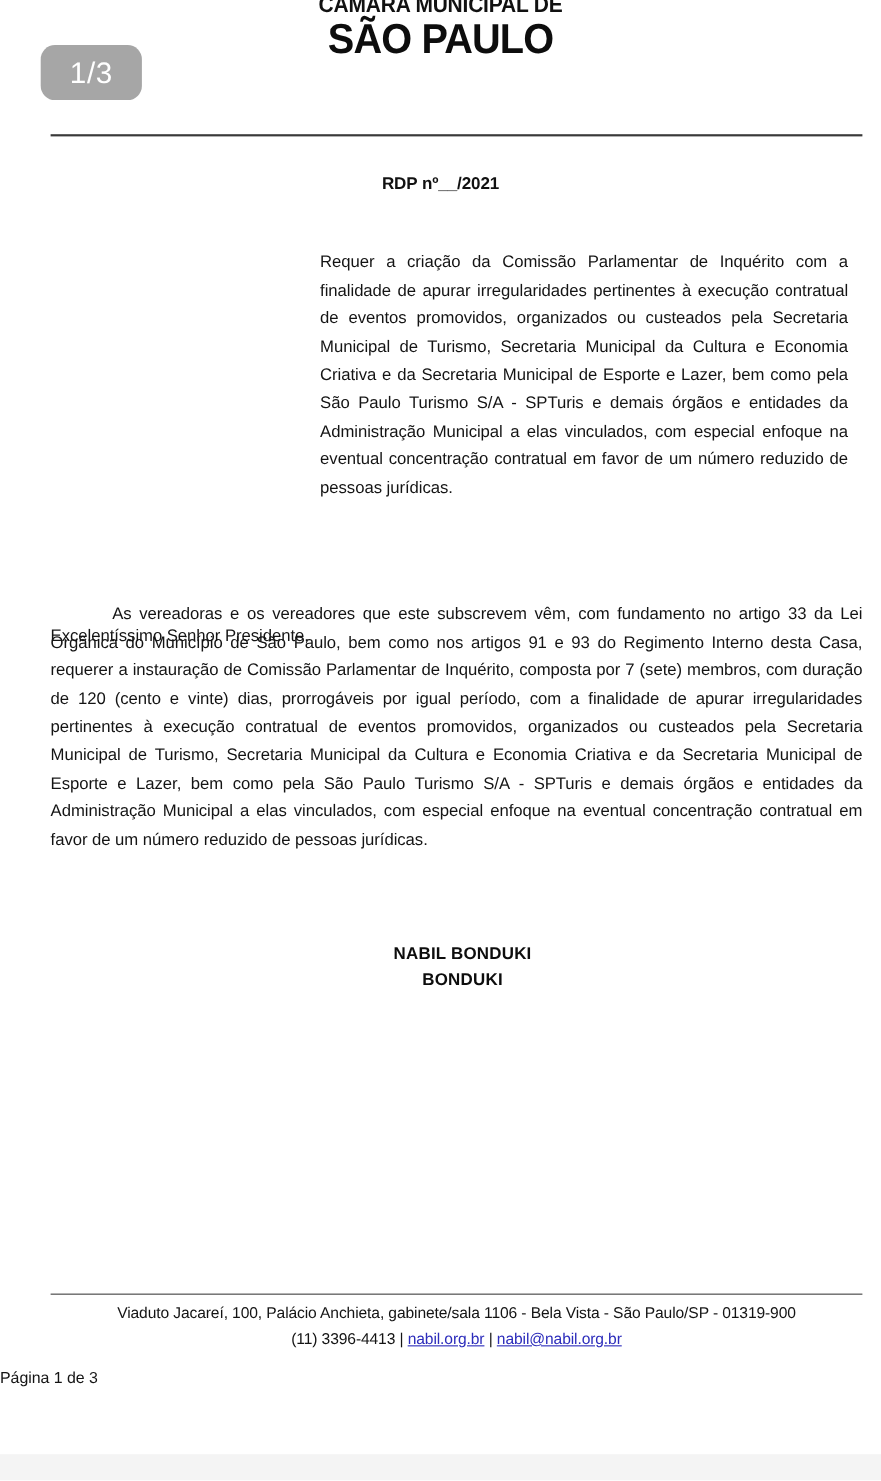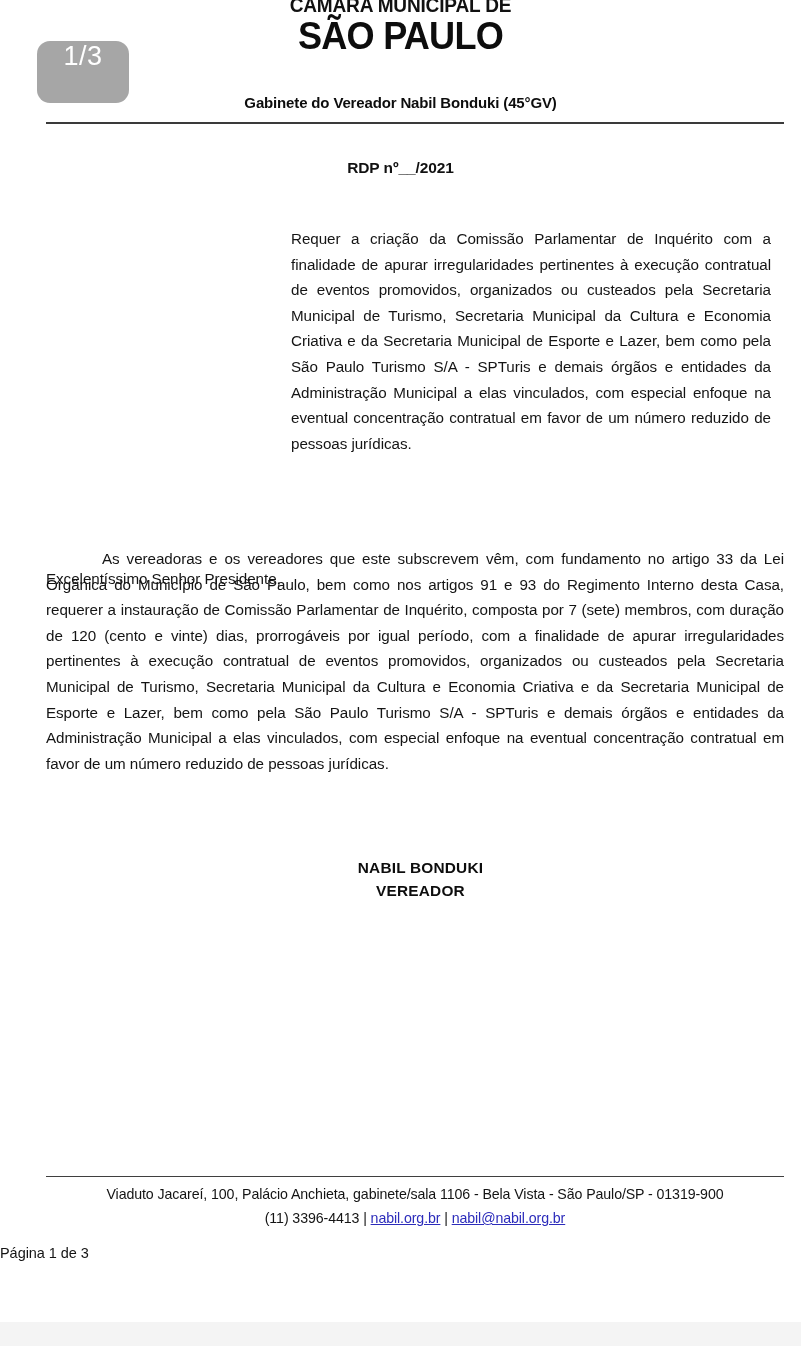--- a/index.html
+++ b/index.html
@@ -36,24 +36,25 @@
     height: 24px;
     background: #f4f4f4;
   }
 
   
   .page-badge {
     position: absolute;
     left: 37px;
     top: 41px;
     width: 92px;
-    height: 62px;
+    height: 50px;
     background: #a6a6a6;
     border-radius: 13px;
     display: flex;
+    align-items: center;
     justify-content: center;
     z-index: 30;
     user-select: none;
   }
   .page-badge-label {
     color: #ffffff;
     font-size: 27px;
     font-weight: 400;
     letter-spacing: 0.5px;
     font-family: "Liberation Sans", sans-serif;
@@ -236,35 +237,34 @@
 </head>
 <body>
 
 <div class="page-sheet">
 
   <div class="letterhead">
     <div class="lh-line1">CÂMARA MUNICIPAL DE</div>
     <div class="lh-line2">SÃO PAULO</div>
   </div>
 
-  <div class="gabinete">Gabinete do Vereador Nabil Bonduki (45°GV)</div>
 
   <div class="header-rule"></div>
 
   <div class="rdp-number">RDP nº__/2021</div>
 
   <div class="ementa">Requer a criação da Comissão Parlamentar de Inquérito com a finalidade de apurar irregularidades pertinentes à execução contratual de eventos promovidos, organizados ou custeados pela Secretaria Municipal de Turismo, Secretaria Municipal da Cultura e Economia Criativa e da Secretaria Municipal de Esporte e Lazer, bem como pela São Paulo Turismo S/A - SPTuris e demais órgãos e entidades da Administração Municipal a elas vinculados, com especial enfoque na eventual concentração contratual em favor de um número reduzido de pessoas jurídicas.</div>
 
   <div class="salutation">Excelentíssimo Senhor Presidente,</div>
 
   <div class="body-para">As vereadoras e os vereadores que este subscrevem vêm, com fundamento no artigo 33 da Lei Orgânica do Município de São Paulo, bem como nos artigos 91 e 93 do Regimento Interno desta Casa, requerer a instauração de Comissão Parlamentar de Inquérito, composta por 7 (sete) membros, com duração de 120 (cento e vinte) dias, prorrogáveis por igual período, com a finalidade de apurar irregularidades pertinentes à execução contratual de eventos promovidos, organizados ou custeados pela Secretaria Municipal de Turismo, Secretaria Municipal da Cultura e Economia Criativa e da Secretaria Municipal de Esporte e Lazer, bem como pela São Paulo Turismo S/A - SPTuris e demais órgãos e entidades da Administração Municipal a elas vinculados, com especial enfoque na eventual concentração contratual em favor de um número reduzido de pessoas jurídicas.</div>
 
   <div class="signature">
     <div class="sig-name">NABIL BONDUKI</div>
-    <div class="sig-role">VEREADOR</div>
+    <div class="sig-role">BONDUKI</div>
   </div>
 
   <div class="footer-rule"></div>
 
   <div class="footer">
     <span class="footer-line">Viaduto Jacareí, 100, Palácio Anchieta, gabinete/sala 1106 - Bela Vista - São Paulo/SP - 01319-900</span>
     <span class="footer-line">
       <span>(11) 3396-4413</span>
       <span class="sep">|</span>
       <span class="flink">nabil.org.br</span>

